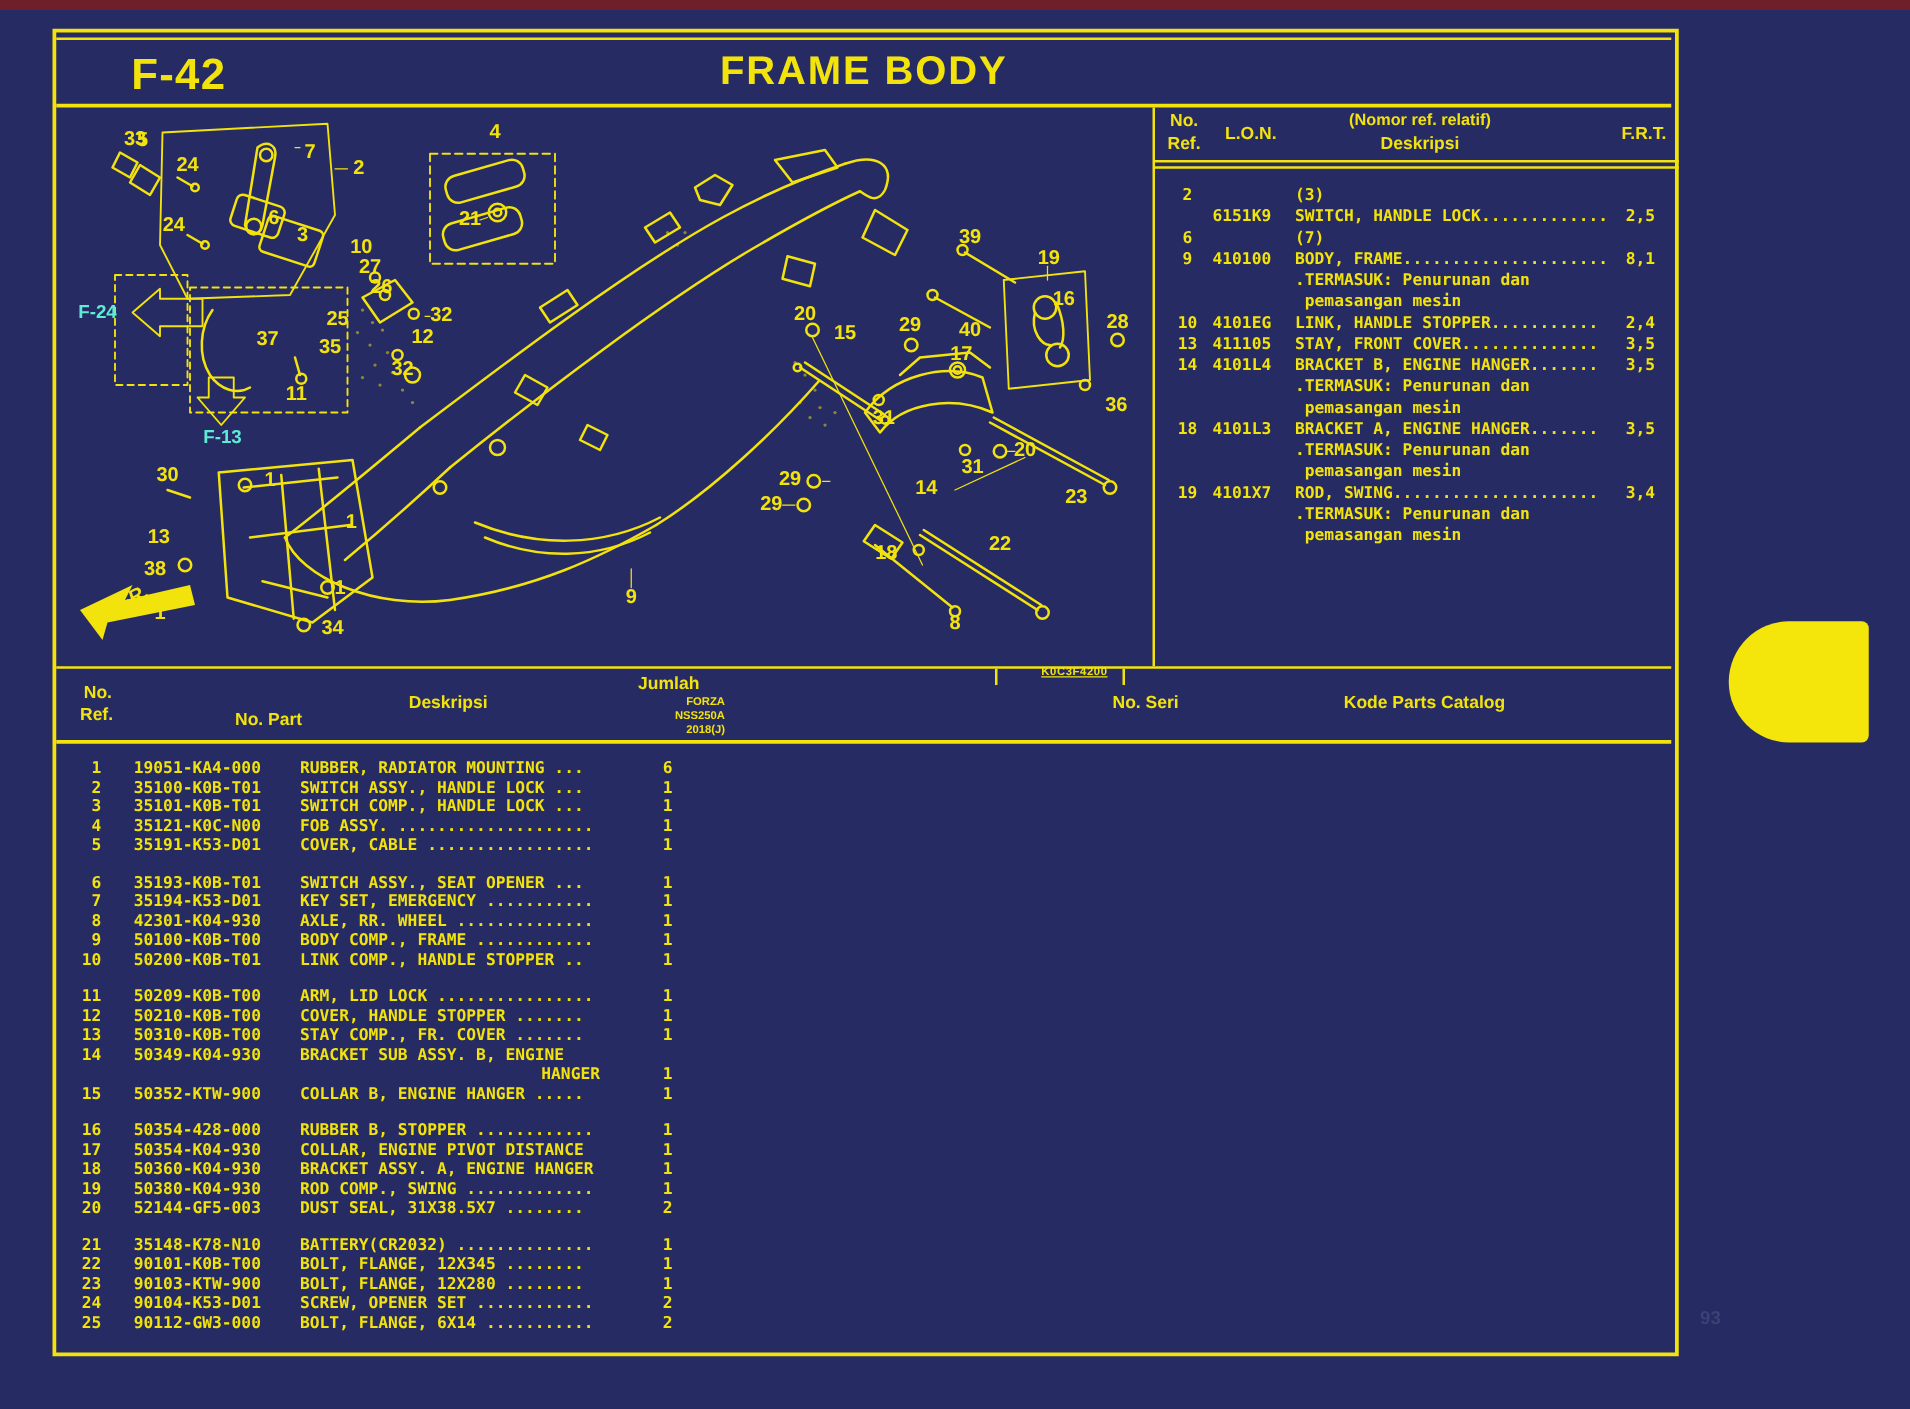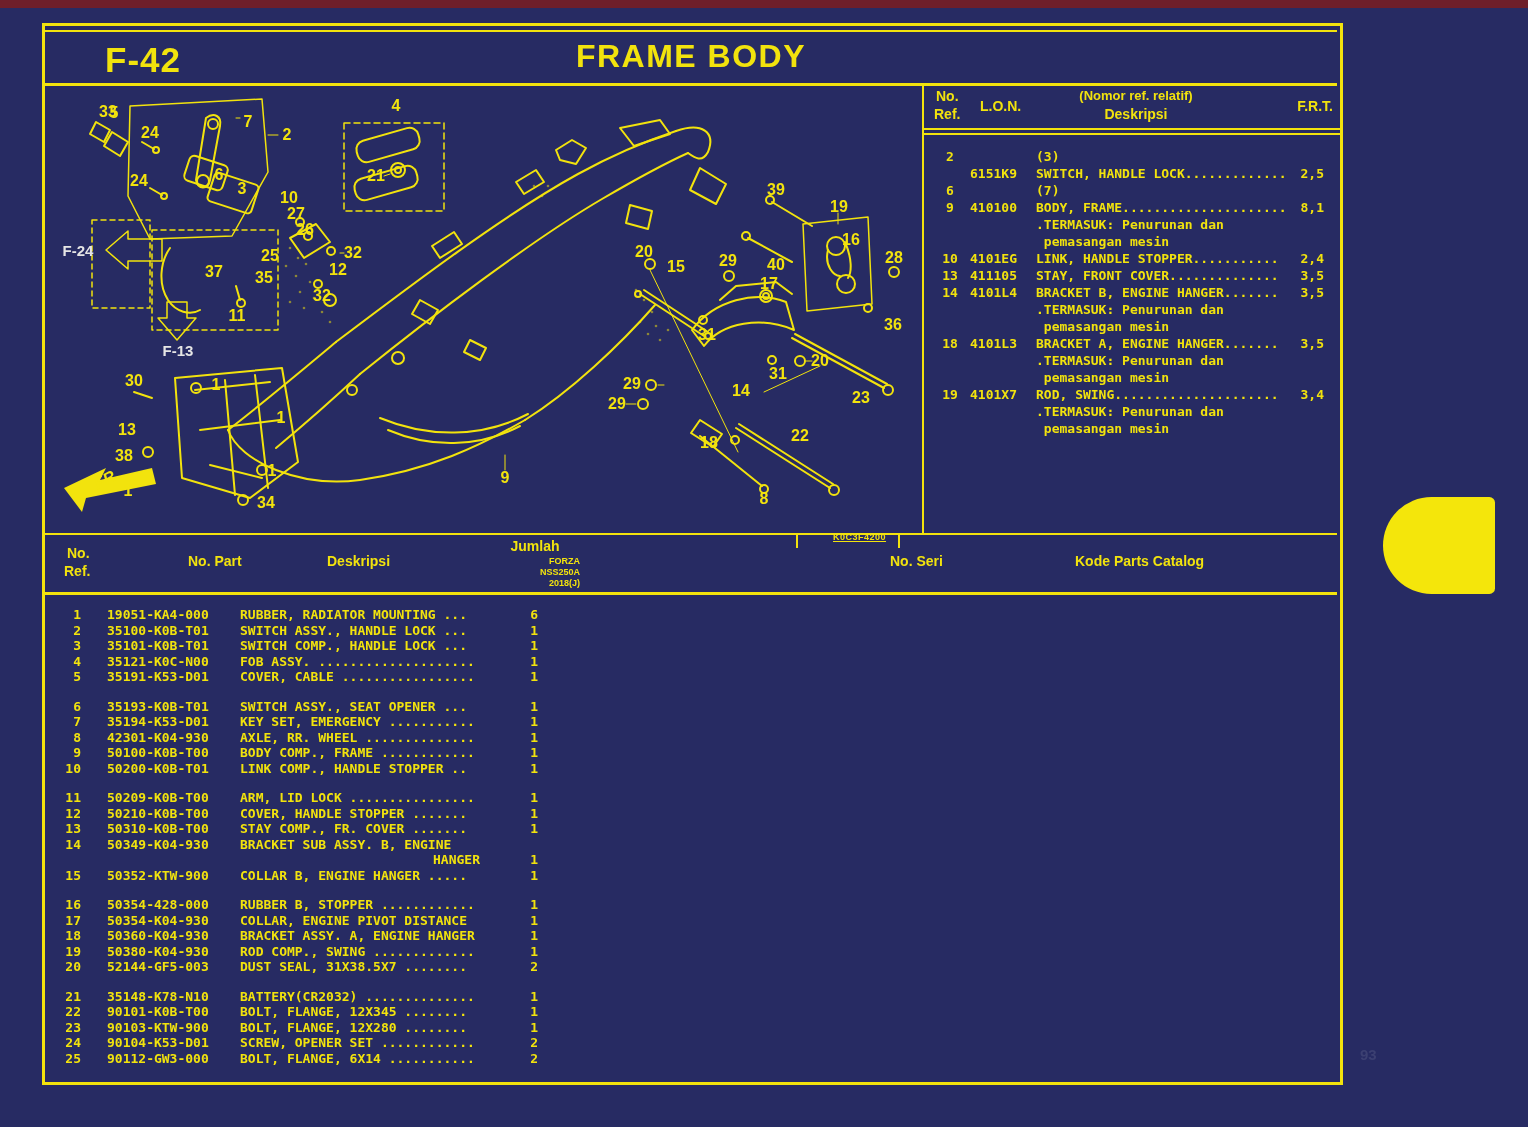--- a/index.html
+++ b/index.html
@@ -35,21 +35,21 @@
   .pr{position:relative;height:15.5px;line-height:15.5px;white-space:pre;}
   .pr .c1{position:absolute;left:12px;width:24px;text-align:right;}
   .pr .c2{position:absolute;left:62px;width:125px;}
   .pr .c3{position:absolute;left:195px;width:240px;}
   .pr .c3b{position:absolute;left:195px;width:240px;text-align:right;}
   .pr .c4{position:absolute;left:455px;width:38px;text-align:right;}
   .pgap{height:14px;}
   
   #diagram-art{position:absolute;left:0;top:0;width:1528px;height:1127px;pointer-events:none;}
   .co{position:absolute;transform:translate(-50%,-50%);font-size:16px;font-weight:bold;color:#f2e30d;white-space:nowrap;}
-  .navlab{position:absolute;transform:translate(-50%,-50%);font-size:15px;font-weight:bold;color:#e5e5e5;white-space:nowrap;}
+  .navlab{position:absolute;transform:translate(-50%,-50%);font-size:15px;font-weight:bold;color:#5eead4;white-space:nowrap;}
   #fr-label{position:absolute;left:94px;top:470px;font-size:16px;font-weight:bold;font-style:italic;transform:rotate(-28deg);}
   #drawing-code{position:absolute;left:833px;top:532px;font-size:9px;font-weight:bold;letter-spacing:0.5px;text-decoration:underline;}
   
   #page-number{position:absolute;left:1360px;top:1046px;font-size:15px;font-weight:bold;color:#3c4072;}
   #index-tab{position:absolute;left:1383px;top:497px;width:112px;height:97px;background:#f4e60b;border-radius:52px 6px 6px 52px;}
 </style>
 </head>
 <body>
 
 <div id="stage">
@@ -298,21 +298,21 @@
         <div class="rr"><span class="c1"></span><span class="c2"></span><span class="c3"> pemasangan mesin</span><span class="c4"></span></div>
         <div class="rr"><span class="c1">19</span><span class="c2">4101X7</span><span class="c3">ROD, SWING.....................</span><span class="c4">3,4</span></div>
         <div class="rr"><span class="c1"></span><span class="c2"></span><span class="c3">.TERMASUK: Penurunan dan</span><span class="c4"></span></div>
         <div class="rr"><span class="c1"></span><span class="c2"></span><span class="c3"> pemasangan mesin</span><span class="c4"></span></div>
       </div>
   </div>
 
   <div id="mid-band">
     <span class="mh" style="left:22px;top:10px;">No.</span>
     <span class="mh" style="left:19px;top:28px;">Ref.</span>
-    <span class="mh" style="left:95px;top:18px;padding-left:48px;">No. Part</span>
+    <span class="mh" style="left:95px;top:32px;padding-left:48px;">No. Part</span>
     <span class="mh" style="left:282px;top:18px;">Deskripsi</span>
     <span class="mh" style="left:445px;top:3px;width:90px;text-align:center;">Jumlah</span>
     <span class="mh-small" style="left:445px;top:21px;">FORZA</span>
     <span class="mh-small" style="left:445px;top:32px;">NSS250A</span>
     <span class="mh-small" style="left:445px;top:43px;">2018(J)</span>
     <span class="mh" style="left:845px;top:18px;">No. Seri</span>
     <span class="mh" style="left:1030px;top:18px;">Kode Parts Catalog</span>
     <div class="mtick" style="left:751px;"></div>
     <div class="mtick" style="left:853px;"></div>
   </div>

